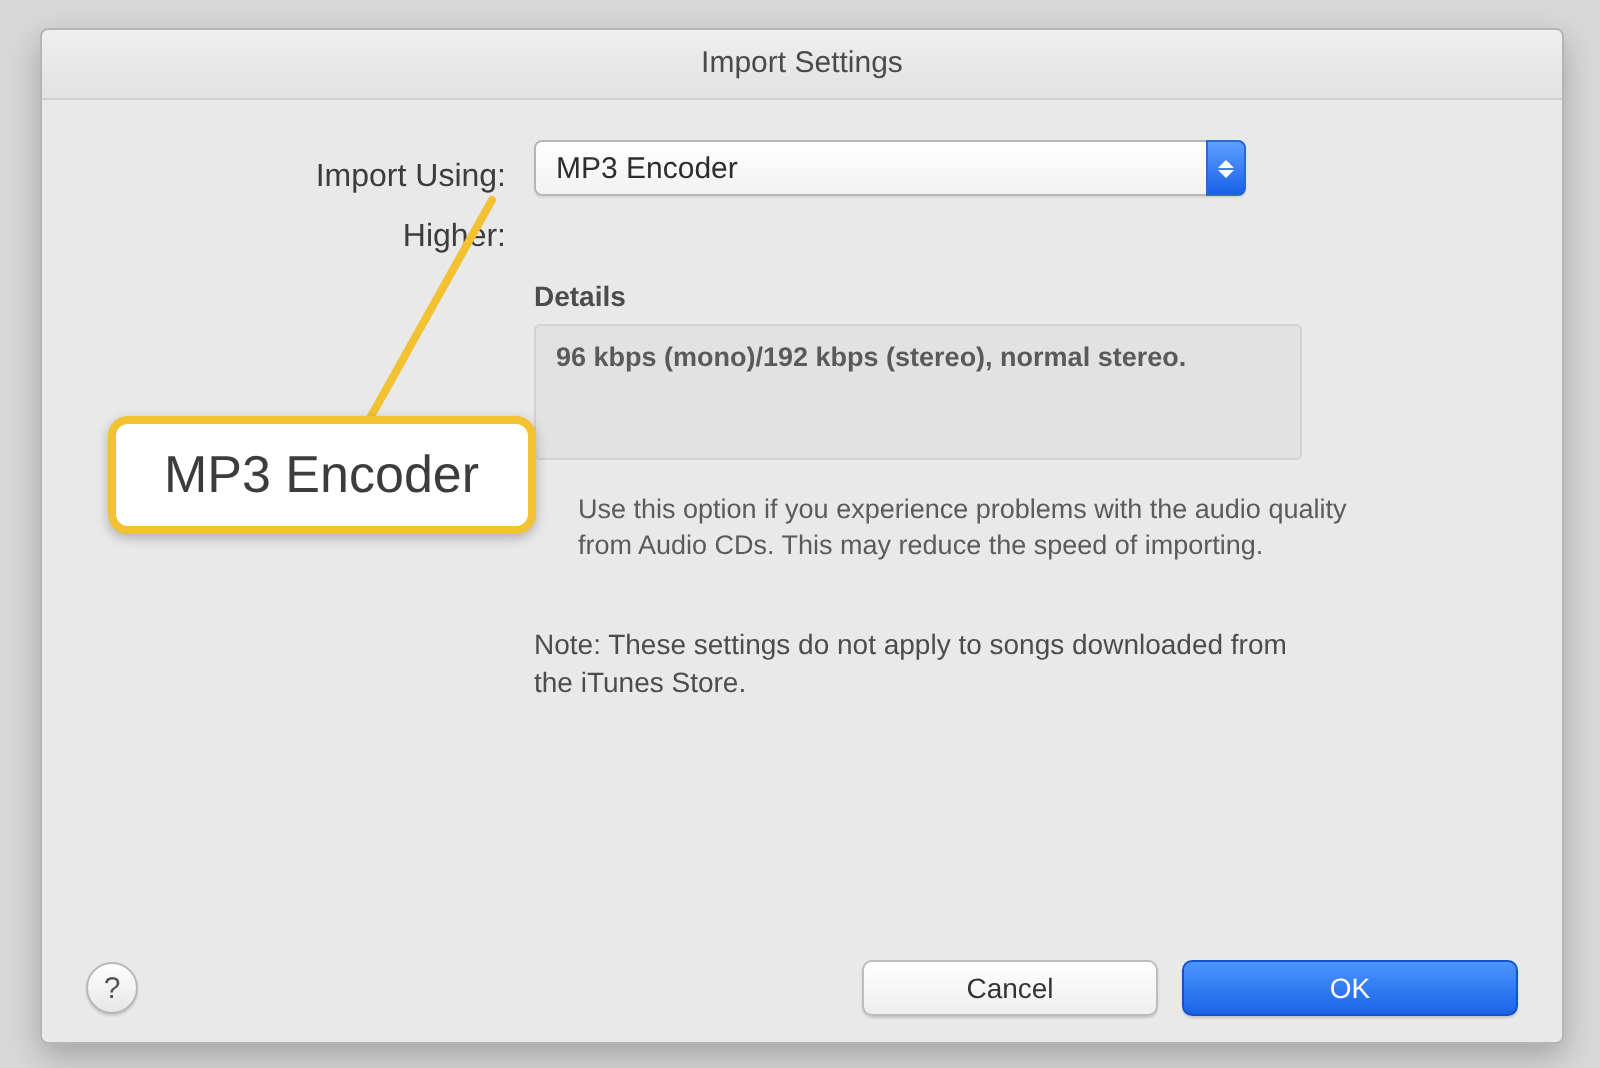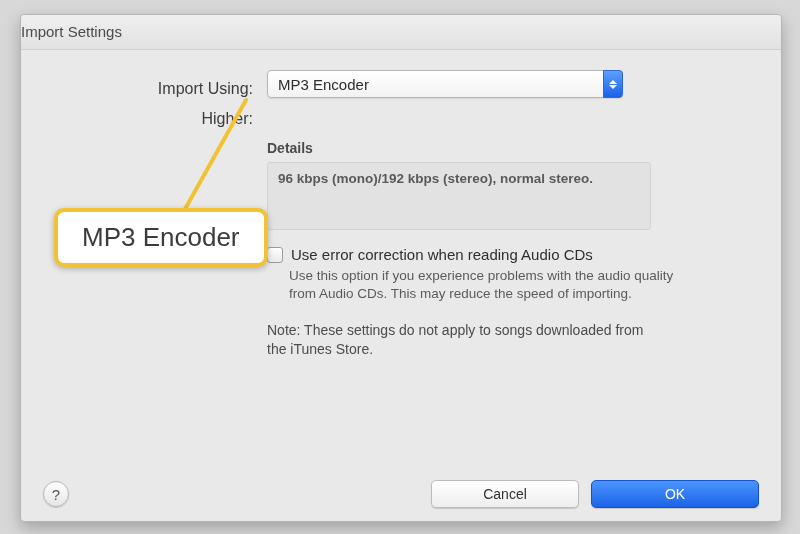--- a/index.html
+++ b/index.html
@@ -22,21 +22,21 @@
     height: 506px;
     background: #e9e9e9;
     border: 1px solid #b8b5b1;
     border-radius: 4px;
     box-shadow: 0 6px 16px rgba(0,0,0,0.25);
   }
 
   .titlebar {
     height: 34px;
     line-height: 34px;
-    text-align: left;
+    text-align: center;
     font-size: 15px;
     color: #4a4a4a;
     border-bottom: 1px solid #d2d0cc;
     background: linear-gradient(#efefef,#e2e2e2);
     border-radius: 4px 4px 0 0;
   }
 
   .body {
     position: relative;
     padding: 20px 44px 60px 44px;
@@ -146,21 +146,21 @@
     margin-left: 22px;
     margin-top: 4px;
     font-size: 13.5px;
     color: #5b5b5b;
     line-height: 1.35;
     max-width: 400px;
   }
 
   .note {
     margin-left: 202px;
-    margin-top: 18px;
+    margin-top: 31px;
     font-size: 14px;
     color: #4c4c4c;
     line-height: 1.35;
     max-width: 380px;
   }
 
   .footer {
     position: absolute;
     left: 0;
     right: 0;
@@ -257,24 +257,20 @@
     </div>
 
     <div class="details-area">
       <div class="details-title">Details</div>
       <div class="details-box">
         <span>96 kbps (mono)/192 kbps (stereo), normal stereo.</span>
       </div>
     </div>
 
     <div class="check-area">
-      <div class="check-row">
-        <div class="checkbox"></div>
-        <span>Use error correction when reading Audio CDs</span>
-      </div>
       <div class="check-desc">Use this option if you experience problems with the audio quality from Audio CDs. This may reduce the speed of importing.</div>
     </div>
 
     <div class="note">Note: These settings do not apply to songs downloaded from the iTunes Store.</div>
 
     <div class="footer">
       <div class="help-btn">
         <span>?</span>
       </div>
       <div class="spacer"></div>

